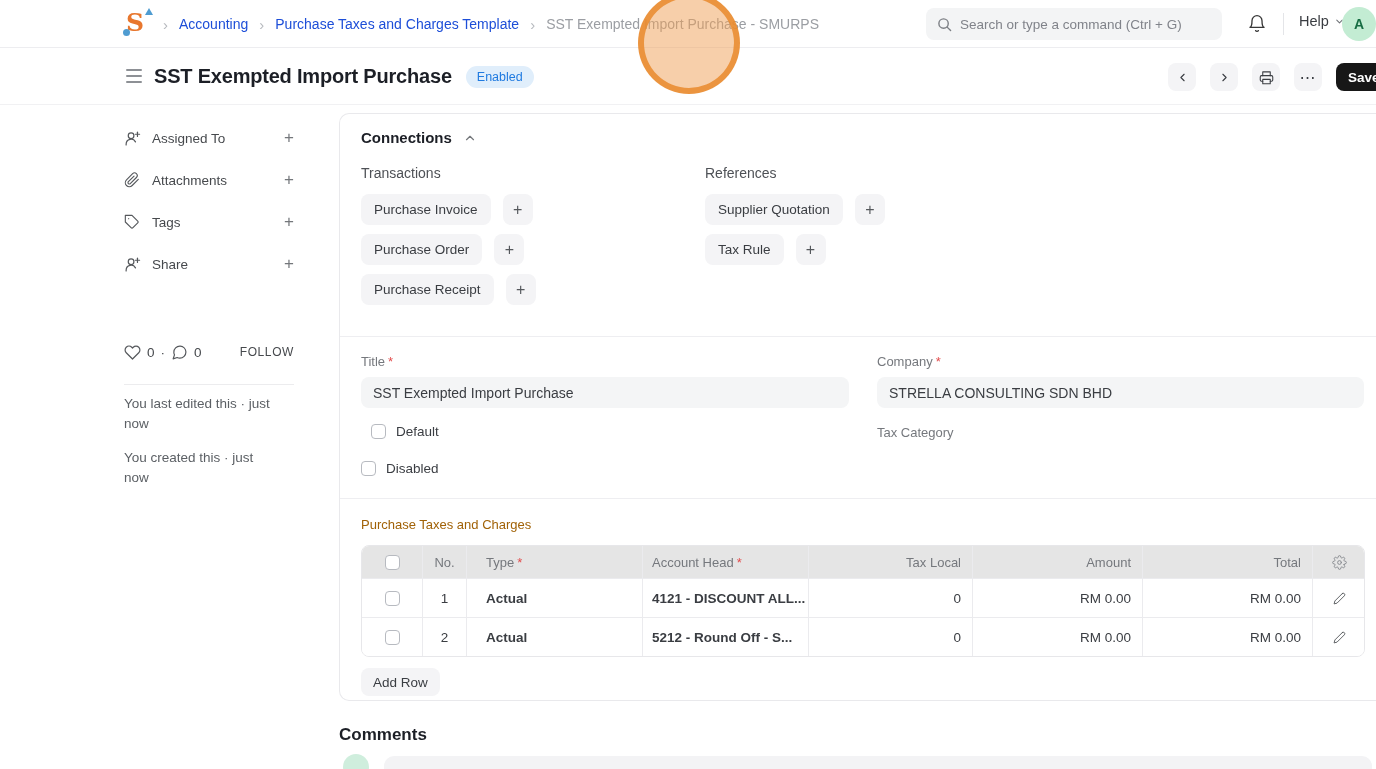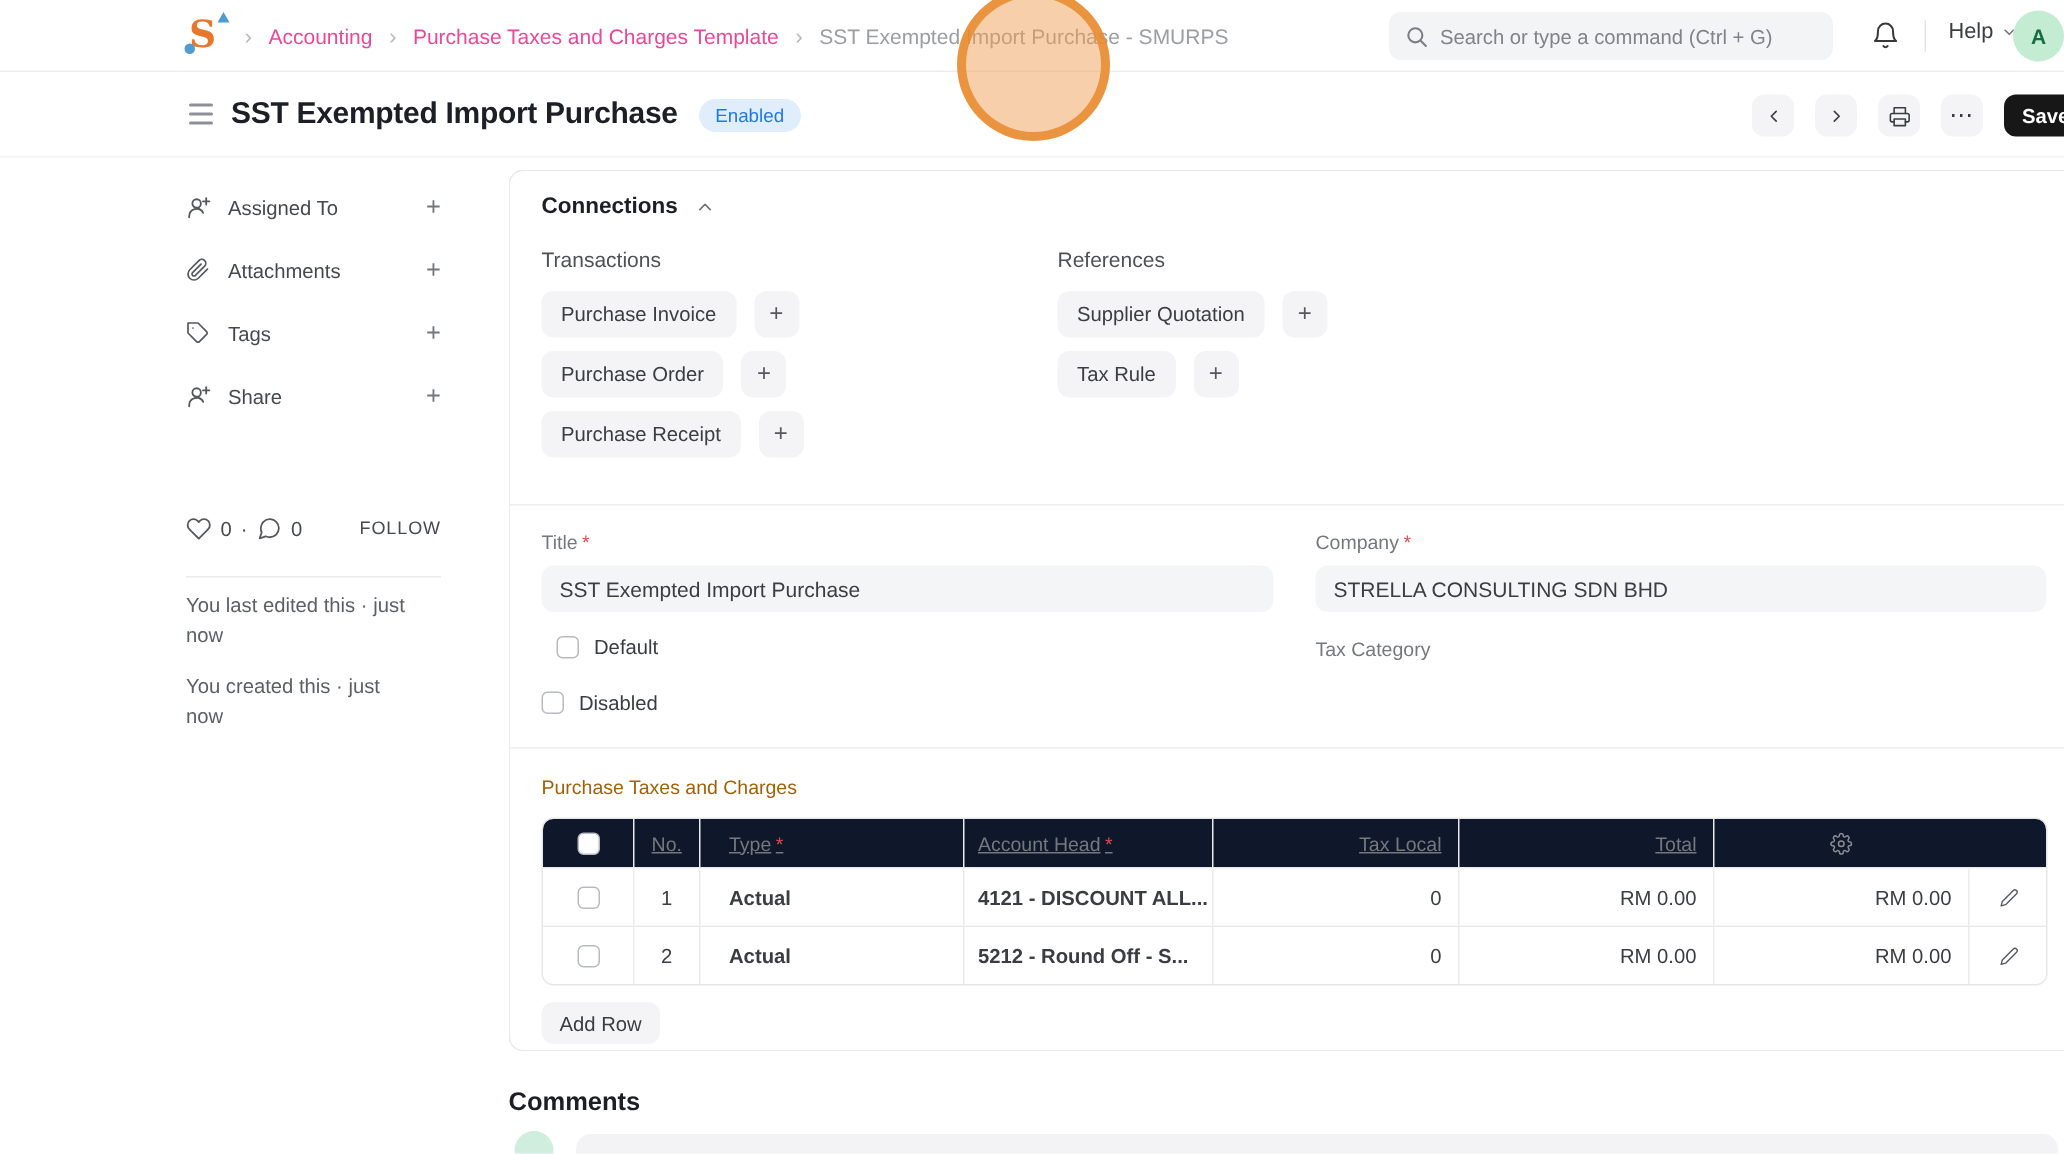--- a/index.html
+++ b/index.html
@@ -11,21 +11,21 @@
   svg { display:block; }
 
   
   .navbar { position:absolute; top:0; left:0; width:1376px; height:48px; background:#fff; border-bottom:1px solid #ededf0; z-index:5; }
   .logo { position:absolute; left:126px; top:8px; width:28px; height:32px; cursor:pointer; }
   .logo-s { font-family:"DejaVu Serif", serif; font-size:25px; font-weight:700; color:#e8772e; line-height:30px; }
   .logo-tri { position:absolute; right:1px; top:0; width:0; height:0; border-left:4px solid transparent; border-right:4px solid transparent; border-bottom:7px solid #4f9cd1; }
   .logo-dot { position:absolute; left:-3px; bottom:4px; width:7px; height:7px; border-radius:50%; background:#4f9cd1; }
   .breadcrumbs { position:absolute; left:163px; top:0; height:48px; display:flex; align-items:center; gap:11px; font-size:14px; white-space:nowrap; }
   .crumb-sep { color:#b6b9be; font-size:15px; }
-  .crumb { color:#ec4899; cursor:pointer; }
+  .crumb { color:#1d4ed8; cursor:pointer; }
   .crumb.current { color:#9b9ea3; }
   .searchbar { position:absolute; left:926px; top:8px; width:296px; height:32px; background:#f3f4f5; border-radius:8px; display:flex; align-items:center; padding:0 11px; gap:8px; }
   .searchbar input { flex:1; border:none; outline:none; background:transparent; font-family:"Liberation Sans",sans-serif; font-size:13.5px; color:#45484d; }
   .searchbar input::placeholder { color:#80838a; }
   .nav-bell { position:absolute; left:1247px; top:14px; width:20px; height:20px; cursor:pointer; }
   .nav-divider { position:absolute; left:1283px; top:13px; width:1px; height:22px; background:#e4e5e8; }
   .nav-help { position:absolute; left:1299px; top:13px; display:flex; align-items:center; gap:5px; font-size:14.5px; color:#3a3d42; cursor:pointer;justify-content:flex-end; }
   .nav-avatar { position:absolute; left:1342px; top:7px; width:34px; height:34px; border-radius:50%; background:#c3ecd3; color:#176d43; font-size:14px; font-weight:700; display:flex; align-items:center; justify-content:center; cursor:pointer; }
 
   
@@ -68,21 +68,21 @@
   .field-label { font-size:13px; color:#75787d; margin-bottom:8px; }
   .req { color:#e24c4c; margin-left:3px; }
   .text-input { width:100%; height:31px; background:#f4f5f6; border:none; border-radius:8px; padding:0 12px; font-family:"Liberation Sans",sans-serif; font-size:14px; color:#3a3d42; outline:none; }
   .check-row { display:flex; align-items:center; gap:10px; }
   .checkbox { appearance:none; -webkit-appearance:none; width:15px; height:15px; border:1.5px solid #b7bac0; border-radius:4px; background:#fff; cursor:pointer; flex:none; }
   .check-label { font-size:13.5px; color:#3a3d42; }
   .sec-taxes { position:absolute; left:21px; top:403px; }
   .grid-label { font-size:13px; color:#a16207; margin-bottom:13px; }
   .tax-table { width:1004px; border:1px solid #e7e7ea; border-radius:8px; overflow:hidden; font-size:13.5px; }
   .t-row { display:grid; grid-template-columns:60px 44px 176px 166px 164px 170px 170px 54px; align-items:center; }
-  .t-head { height:32px; background:#0f172a; color:#75787d; font-size:13px;text-decoration:underline; }
+  .t-head { height:32px; background:#e5e5e5; color:#75787d; font-size:13px; }
   .t-body { height:39px; border-top:1px solid #ebebee; background:#fff; }
   .t-cell { height:100%; display:flex; align-items:center; padding:0 10px; border-left:1px solid #ebebee; overflow:hidden; white-space:nowrap; }
   .t-cell:first-child { border-left:none; justify-content:center; }
   .c-no { justify-content:center; }
   .c-left { padding-left:19px; }
   .c-acc { padding-left:9px; }
   .c-right { justify-content:flex-end; padding-right:11px; }
   .c-icon { justify-content:center; color:#8a8d92; }
   .bold { font-weight:700; color:#3a3d42; }
   .add-row-btn { margin-top:11px; height:28px; padding:0 12px; background:#f4f4f6; border:none; border-radius:8px; font-family:"Liberation Sans",sans-serif; font-size:13.5px; color:#3a3d42; cursor:pointer; }
@@ -317,20 +317,21 @@
         <div class="t-cell c-no">No.</div>
         <div class="t-cell c-left">
             <span>Type</span>
             <span class="req">*</span>
           </div>
         <div class="t-cell c-acc">
             <span>Account Head</span>
             <span class="req">*</span>
           </div>
         <div class="t-cell c-right">Tax Local</div>
+        <div class="t-cell c-right">Amount</div>
         <div class="t-cell c-right">Total</div>
         <div class="t-cell c-icon">
           <svg width="15" height="15" viewBox="0 0 24 24" fill="none" stroke="currentColor" stroke-width="1.6" stroke-linecap="round" stroke-linejoin="round">
               <circle cx="12" cy="12" r="3"></circle>
               <path d="M19.4 15a1.65 1.65 0 0 0 .33 1.82l.06.06a2 2 0 0 1-2.83 2.83l-.06-.06a1.65 1.65 0 0 0-1.82-.33 1.65 1.65 0 0 0-1 1.51V21a2 2 0 0 1-4 0v-.09A1.65 1.65 0 0 0 9 19.4a1.65 1.65 0 0 0-1.82.33l-.06.06a2 2 0 0 1-2.83-2.83l.06-.06a1.65 1.65 0 0 0 .33-1.82 1.65 1.65 0 0 0-1.51-1H3a2 2 0 0 1 0-4h.09A1.65 1.65 0 0 0 4.6 9a1.65 1.65 0 0 0-.33-1.82l-.06-.06a2 2 0 0 1 2.83-2.83l.06.06a1.65 1.65 0 0 0 1.82.33H9a1.65 1.65 0 0 0 1-1.51V3a2 2 0 0 1 4 0v.09a1.65 1.65 0 0 0 1 1.51 1.65 1.65 0 0 0 1.82-.33l.06-.06a2 2 0 0 1 2.83 2.83l-.06.06a1.65 1.65 0 0 0-.33 1.82V9a1.65 1.65 0 0 0 1.51 1H21a2 2 0 0 1 0 4h-.09a1.65 1.65 0 0 0-1.51 1z"></path>
             </svg>
         </div>
       </div>
       <div class="t-row t-body">
         <div class="t-cell">

